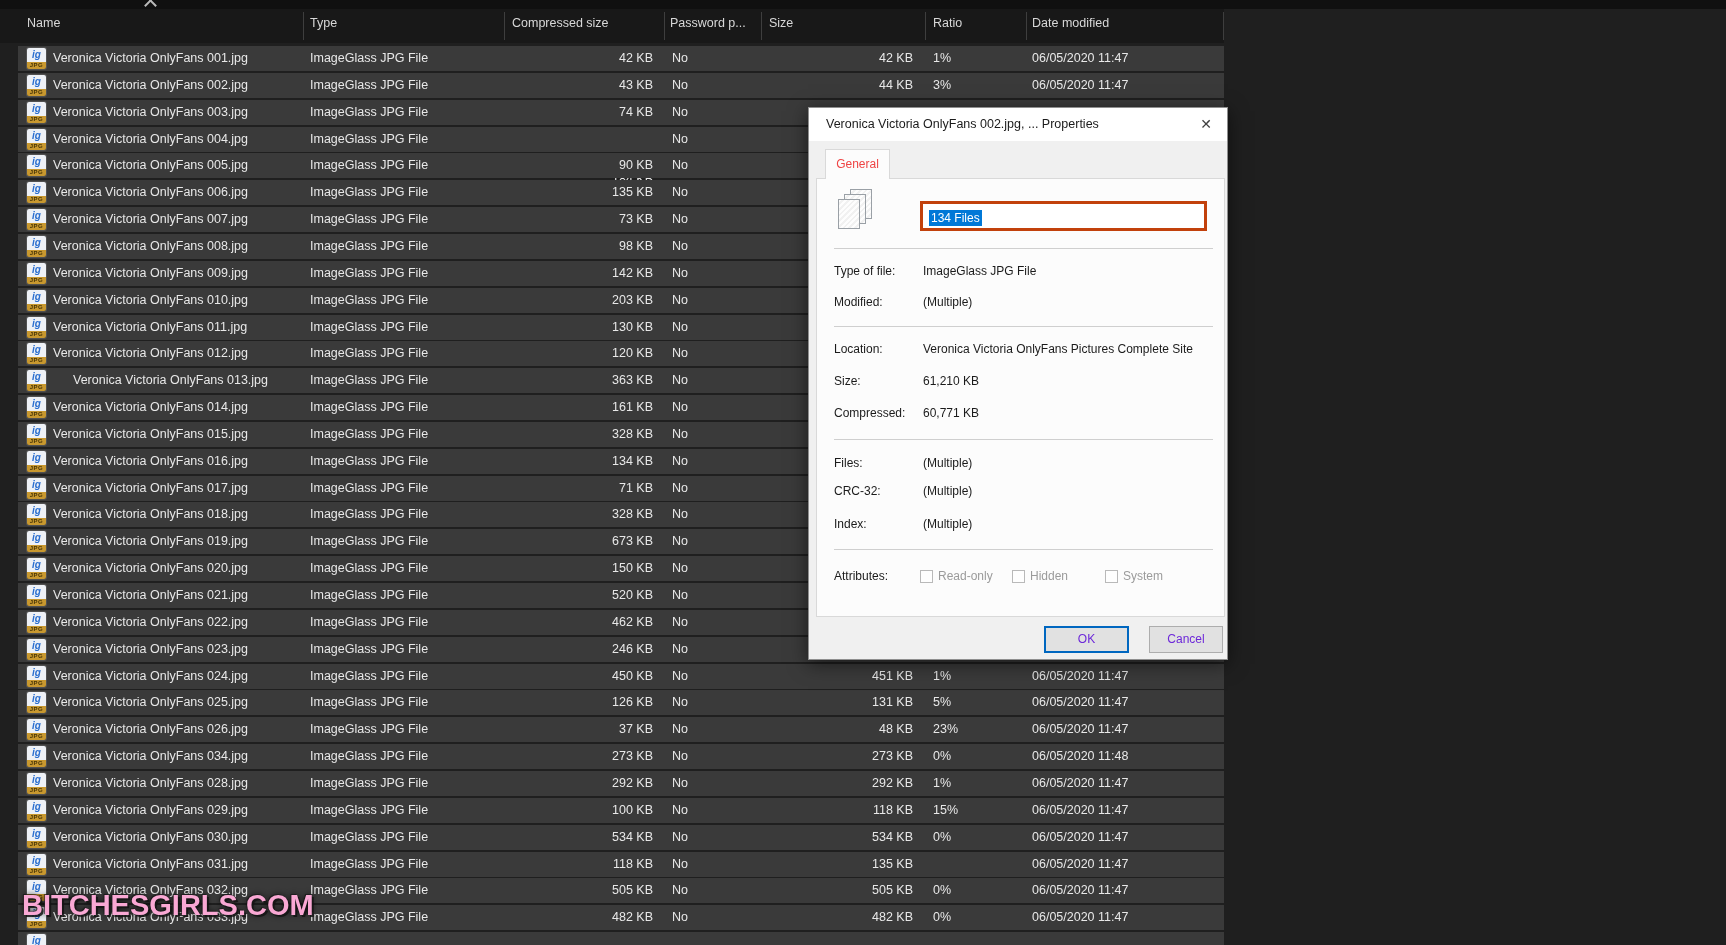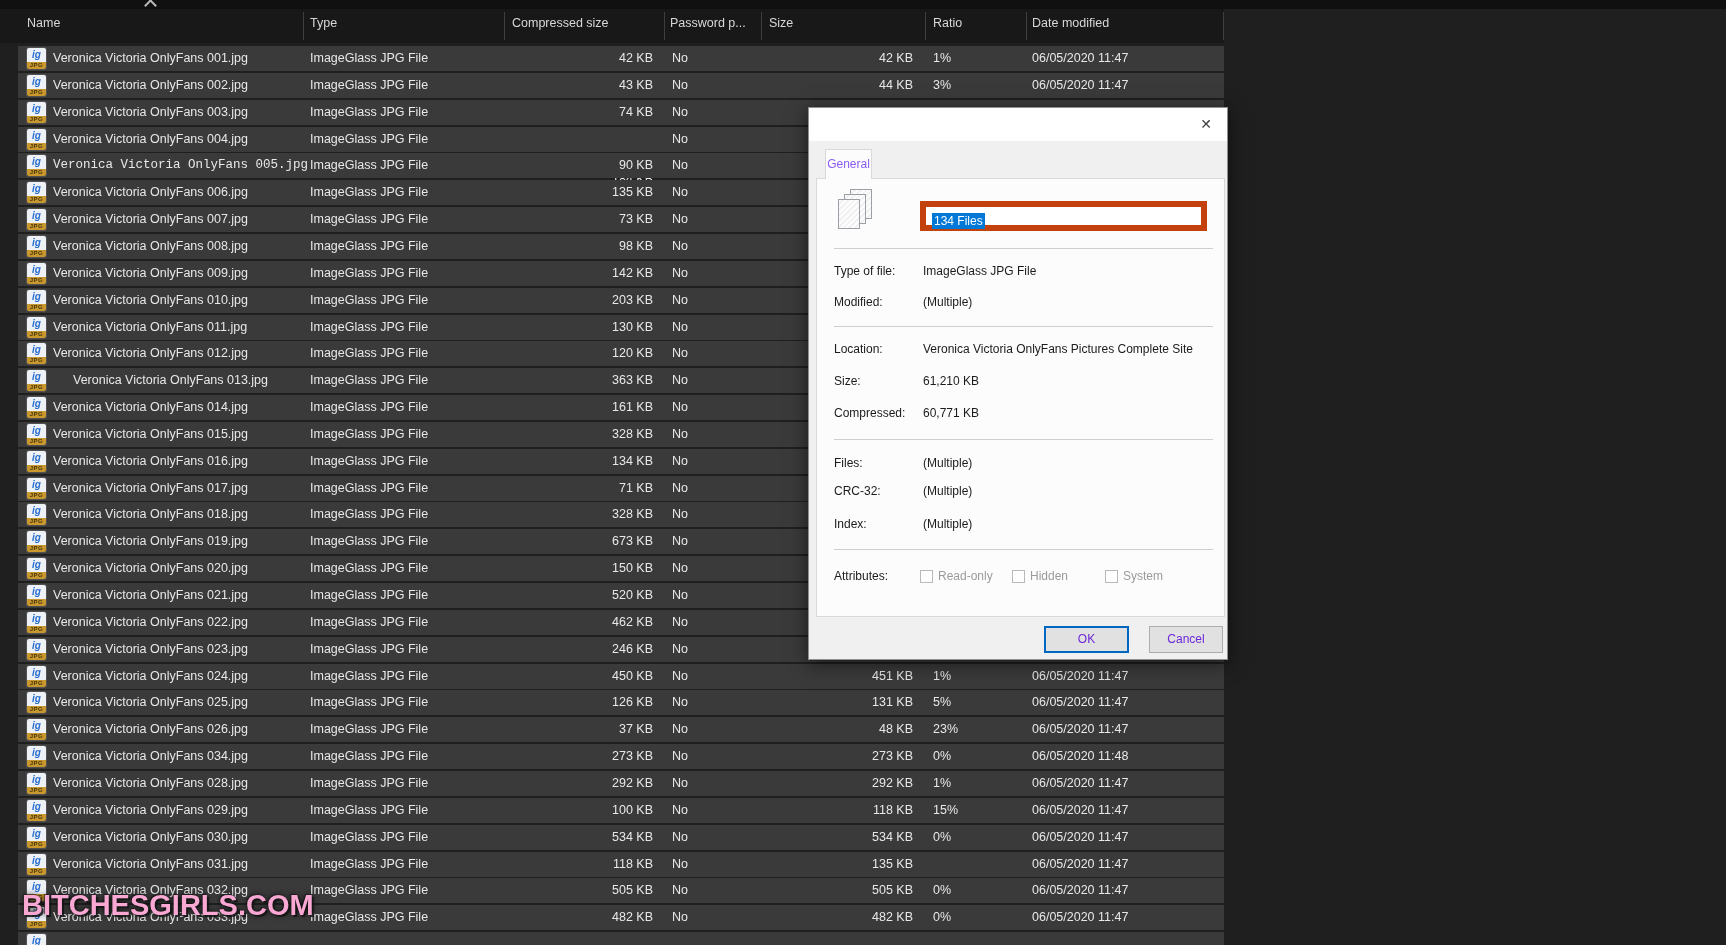--- a/index.html
+++ b/index.html
@@ -21,26 +21,26 @@
 
   
   .watermark{position:absolute;left:22px;top:889px;font-size:29px;font-weight:800;letter-spacing:0px;color:#f9a8d4;
     text-shadow:2px 2px 0 rgba(20,20,20,.85),-1px -1px 0 rgba(20,20,20,.6),0 0 6px rgba(0,0,0,.8);}
 
   
   .dialog{position:absolute;left:808px;top:107px;width:420px;height:553px;background:#f0f0f0;border:1px solid #8f8f8f;box-shadow:0 4px 18px rgba(0,0,0,.55);}
   .titlebar{position:absolute;left:0;top:0;width:100%;height:33px;background:#ffffff;}
   .title{position:absolute;left:17px;top:0;line-height:33px;font-size:12.5px;color:#1b1b1b;white-space:nowrap;}
   .closebtn{position:absolute;right:6px;top:0;width:30px;height:33px;text-align:center;line-height:33px;font-size:14px;color:#404040;cursor:pointer;}
-  .tab{position:absolute;left:16px;top:41px;width:47px;height:30px;background:#fcfcfc;border:1px solid #d9d9d9;border-bottom:none;text-align:center;line-height:28px;font-size:12px;color:#8b5cf6;z-index:2;}
+  .tab{position:absolute;left:16px;top:41px;width:65px;height:30px;background:#fcfcfc;border:1px solid #d9d9d9;border-bottom:none;text-align:center;line-height:28px;font-size:12px;color:#ef4444;z-index:2;}
   .tabpage{position:absolute;left:7px;top:70px;width:409px;height:439px;background:#fcfcfc;border:1px solid #d9d9d9;}
   .docstack{position:absolute;left:21px;top:10px;width:36px;height:44px;}
   .pg{position:absolute;width:22px;height:30px;background:repeating-linear-gradient(135deg,#fdfdfd 0 2px,#f1f1f1 2px 4px);border:1px solid #9aa0a6;}
   .pg1{left:12px;top:0;} .pg2{left:6px;top:5px;} .pg3{left:0;top:10px;}
-  .namefield{position:absolute;left:103px;top:22px;width:287px;height:30px;background:#ffffff;border:6px solid #c2410c;line-height:28px;font-size:12px;padding-left:6px;}
+  .namefield{position:absolute;left:103px;top:22px;width:287px;height:30px;background:#ffffff;border:3px solid #c2410c;line-height:28px;font-size:12px;padding-left:6px;}
   .sel{background:#0078d7;color:#ffffff;padding:1px 2px;}
   .sep{position:absolute;left:17px;width:379px;height:1px;background:#cfcfcf;}
   .flabel{position:absolute;left:17px;width:90px;height:16px;font-size:12px;color:#1b1b1b;white-space:nowrap;}
   .fvalue{position:absolute;left:106px;width:290px;height:16px;font-size:12px;color:#1b1b1b;white-space:nowrap;overflow:hidden;}
   .chk{position:absolute;top:391px;width:13px;height:13px;background:#fefefe;border:1px solid #b9b9b9;}
   .chklabel{position:absolute;top:390px;font-size:12px;color:#9b9b9b;white-space:nowrap;}
   .btn{position:absolute;top:518px;height:27px;background:#e1e1e1;border:1px solid #adadad;text-align:center;line-height:25px;font-size:12px;color:#6d28d9;cursor:pointer;}
   .btn-ok{left:235px;width:85px;border:2px solid #0067c0;line-height:23px;}
   .btn-cancel{left:340px;width:74px;}
 </style>
@@ -120,21 +120,21 @@
         <div class="cell " style="left: 654px; width: 90px;">No</div>
         <div class="cell num" style="left: 680px; width: 215px;"></div>
         <div class="cell " style="left: 915px; width: 85px;"></div>
         <div class="cell " style="left: 1014px; width: 180px;"></div>
       </div>
       <div class="row" style="top: 153.4px;">
         <div class="fileicon">
           <span class="fi-ig">ig</span>
           <span class="fi-jpg">JPG</span>
         </div>
-        <div class="cell " style="left: 35px; width: 255px; font-family: Liberation Mono, monospace;">Veronica Victoria OnlyFans 005.jpg</div>
+        <div class="cell " style="left: 35px; width: 255px;">Veronica Victoria OnlyFans 005.jpg</div>
         <div class="cell " style="left: 292px; width: 185px;">ImageGlass JPG File</div>
         <div class="cell num" style="left: 420px; width: 215px;">90 KB</div>
         <div class="cell " style="left: 654px; width: 90px;">No</div>
         <div class="cell num" style="left: 680px; width: 215px;"></div>
         <div class="cell " style="left: 915px; width: 85px;"></div>
         <div class="cell " style="left: 1014px; width: 180px;"></div>
       </div>
       <div class="row" style="top: 180.25px;">
         <div class="fileicon">
           <span class="fi-ig">ig</span>
@@ -510,20 +510,21 @@
         <div class="cell num" style="left: 680px; width: 215px;"></div>
         <div class="cell " style="left: 915px; width: 85px;"></div>
         <div class="cell " style="left: 1014px; width: 180px;"></div>
       </div>
     </div>
 
   <div class="watermark">BITCHESGIRLS.COM</div>
 
   <div class="dialog">
     <div class="titlebar">
+      <div class="title">Veronica Victoria OnlyFans 002.jpg, ... Properties</div>
       <div class="closebtn">✕</div>
     </div>
     <div class="tab">General</div>
     <div class="tabpage">
       <div class="docstack">
         <div class="pg pg1"></div>
           <div class="pg pg2"></div>
           <div class="pg pg3"></div>
       </div>
       <div class="namefield"><span class="sel">134 Files</span></div>

